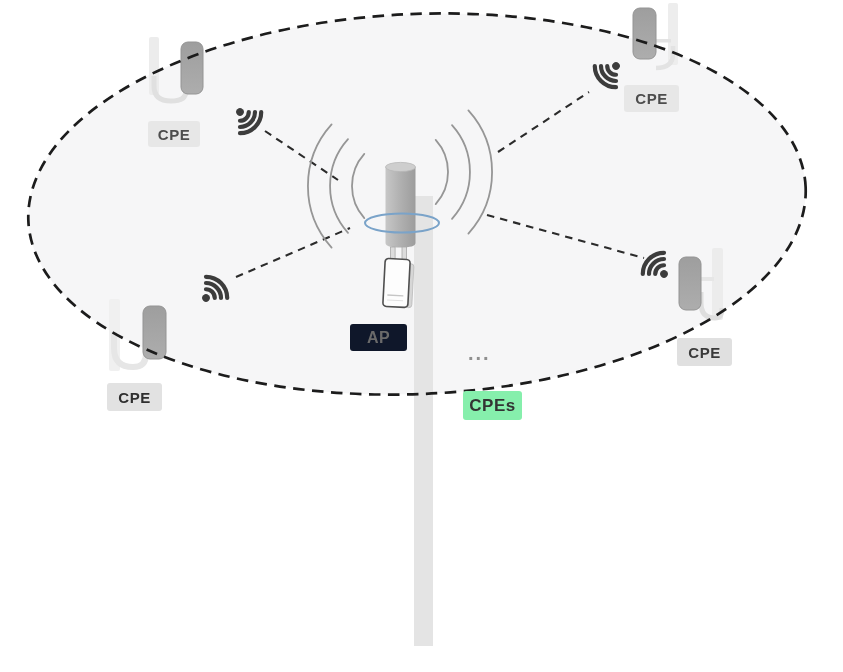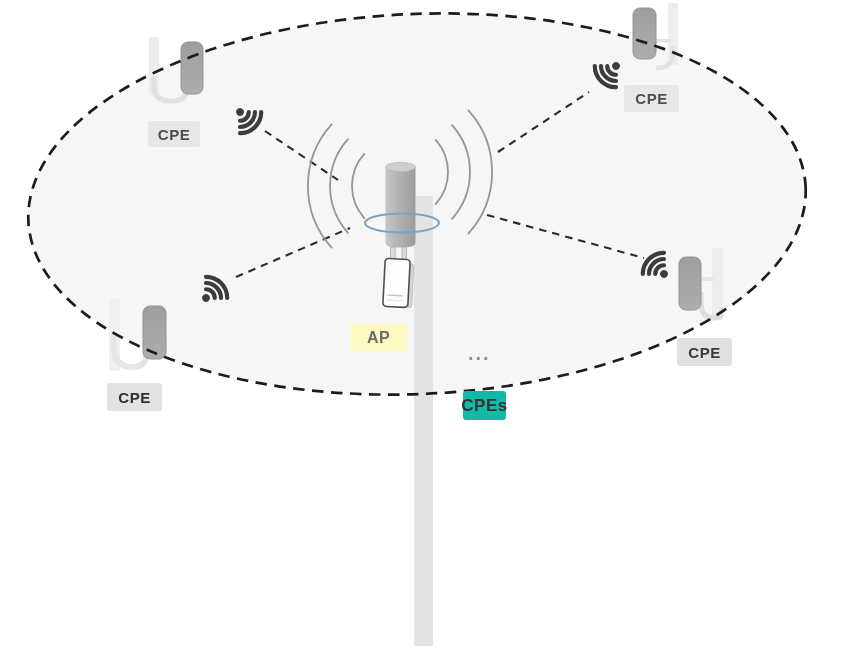--- a/index.html
+++ b/index.html
@@ -28,22 +28,22 @@
     font-size: 15px;
     letter-spacing: 0.5px;
     border-radius: 3px;
     z-index: 5;
     user-select: none;
   }
   .label--tl    { left: 148px; top: 121px; width: 52px; height: 26px; }
   .label--tr    { left: 624px; top: 85px;  width: 55px; height: 27px; }
   .label--right { left: 677px; top: 338px; width: 55px; height: 28px; background:#e0e0e0; color:#3a3a3a; }
   .label--bl    { left: 107px; top: 383px; width: 55px; height: 28px; background:#e2e2e2; color:#2f2f2f; }
-  .label--ap    { left: 350px; top: 324px; width: 57px; height: 27px; background:#fef9c3; color:#6a6a6a; font-size: 16px; }
-  .label--cpes  { left: 463px; top: 391px; width: 43px; height: 29px; background:#14b8a6; color:#333333; font-size: 17px; }
+  .label--ap    { left: 350px; top: 324px; width: 57px; height: 27px; background:#0f172a; color:#6a6a6a; font-size: 16px; }
+  .label--cpes  { left: 463px; top: 391px; width: 59px; height: 29px; background:#86efac; color:#333333; font-size: 17px; }
   .dots {
     position: absolute;
     left: 468px; top: 342px;
     width: 28px; height: 24px;
     color: #8f8f8f;
     font-size: 20px;
     font-weight: 700;
     letter-spacing: 2px;
     z-index: 5;
     user-select: none;

